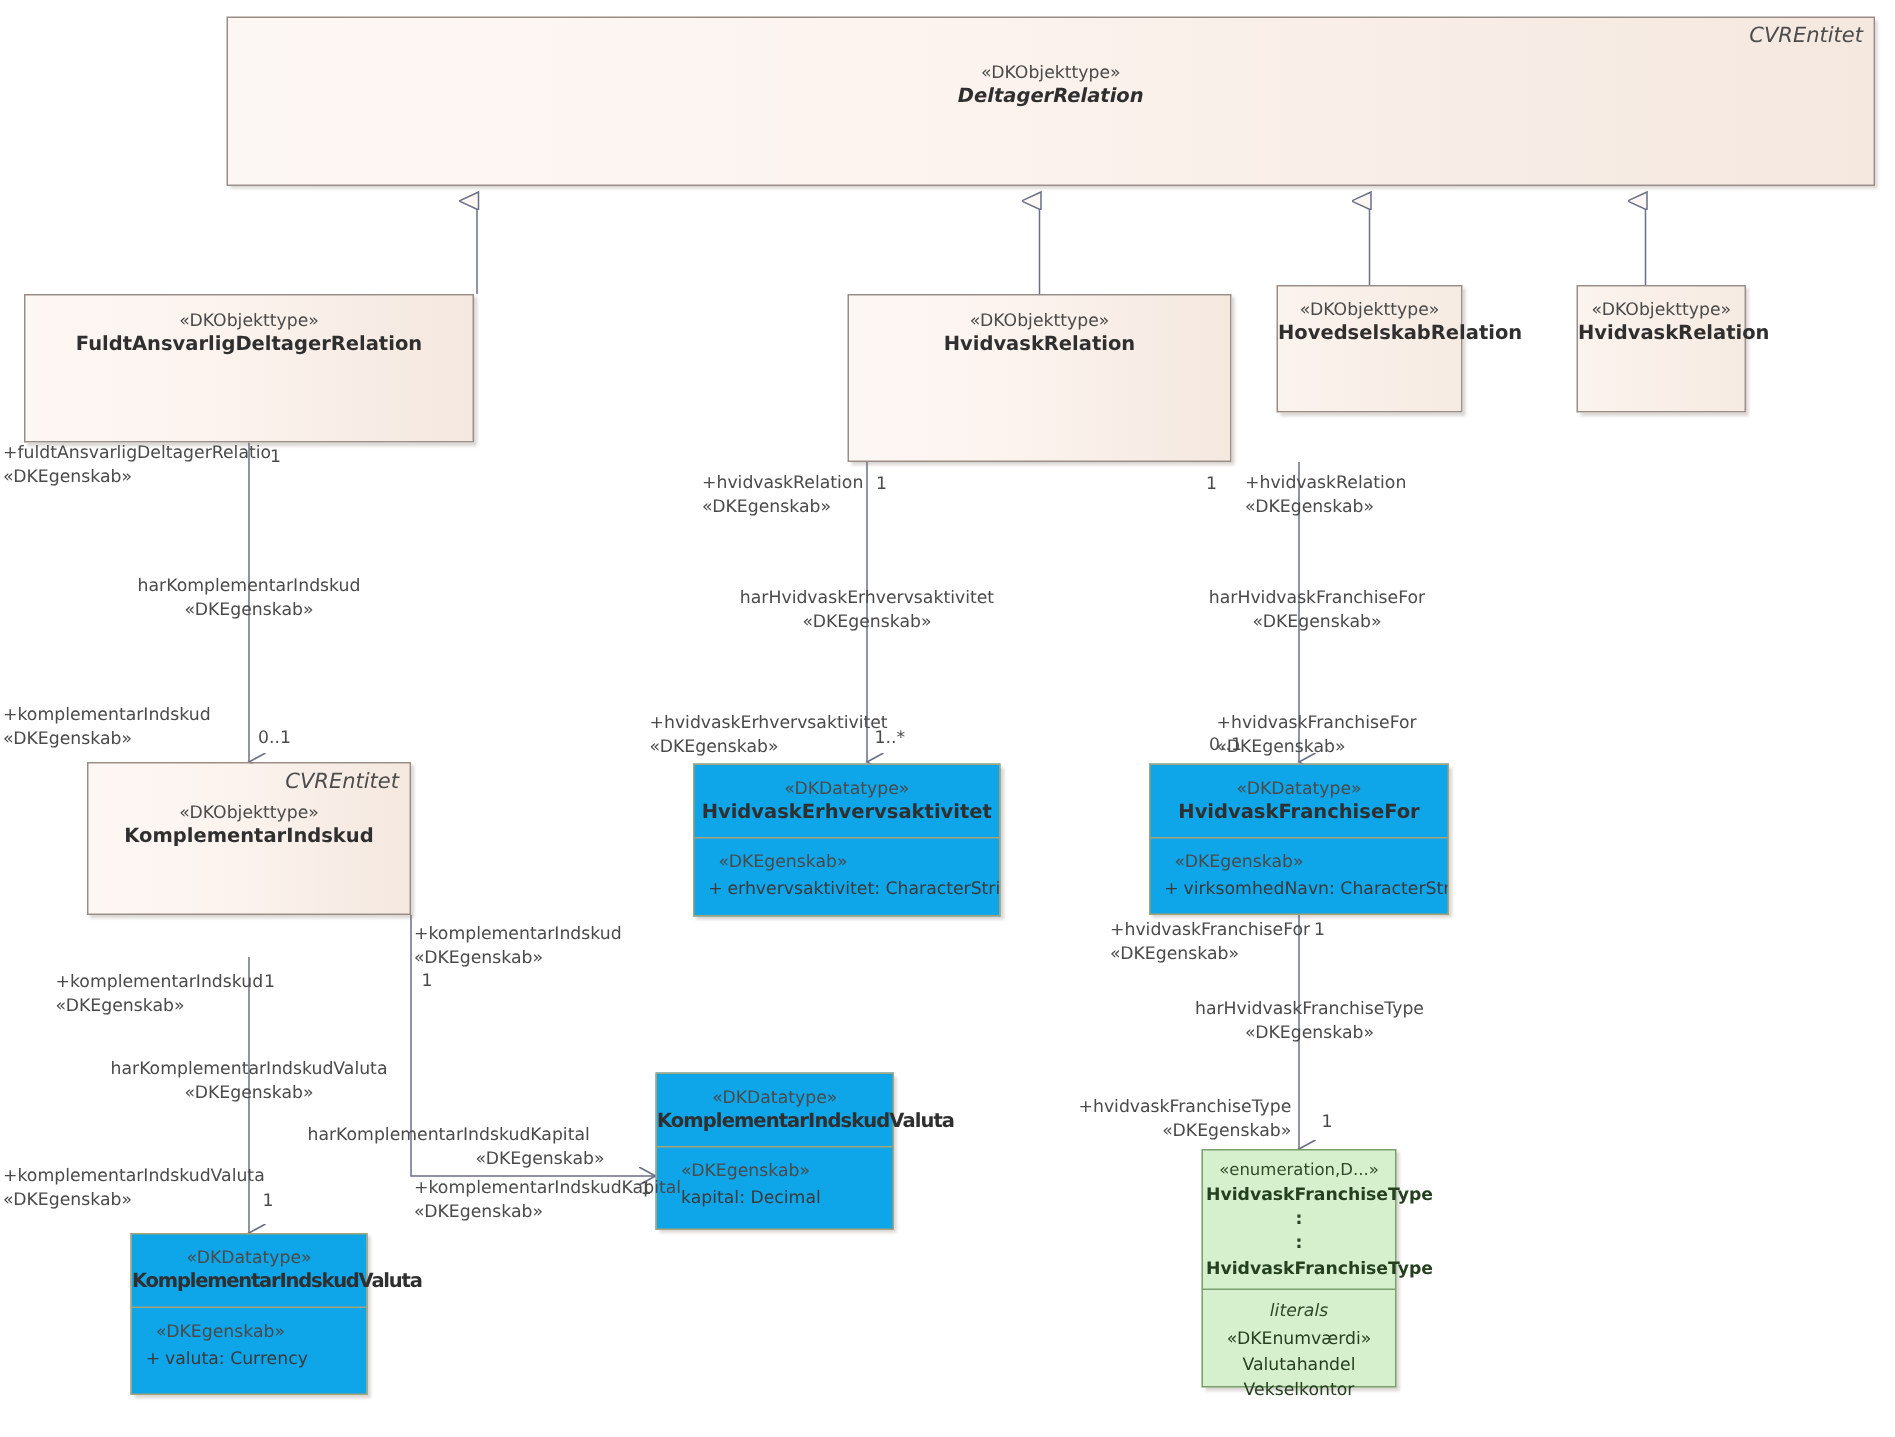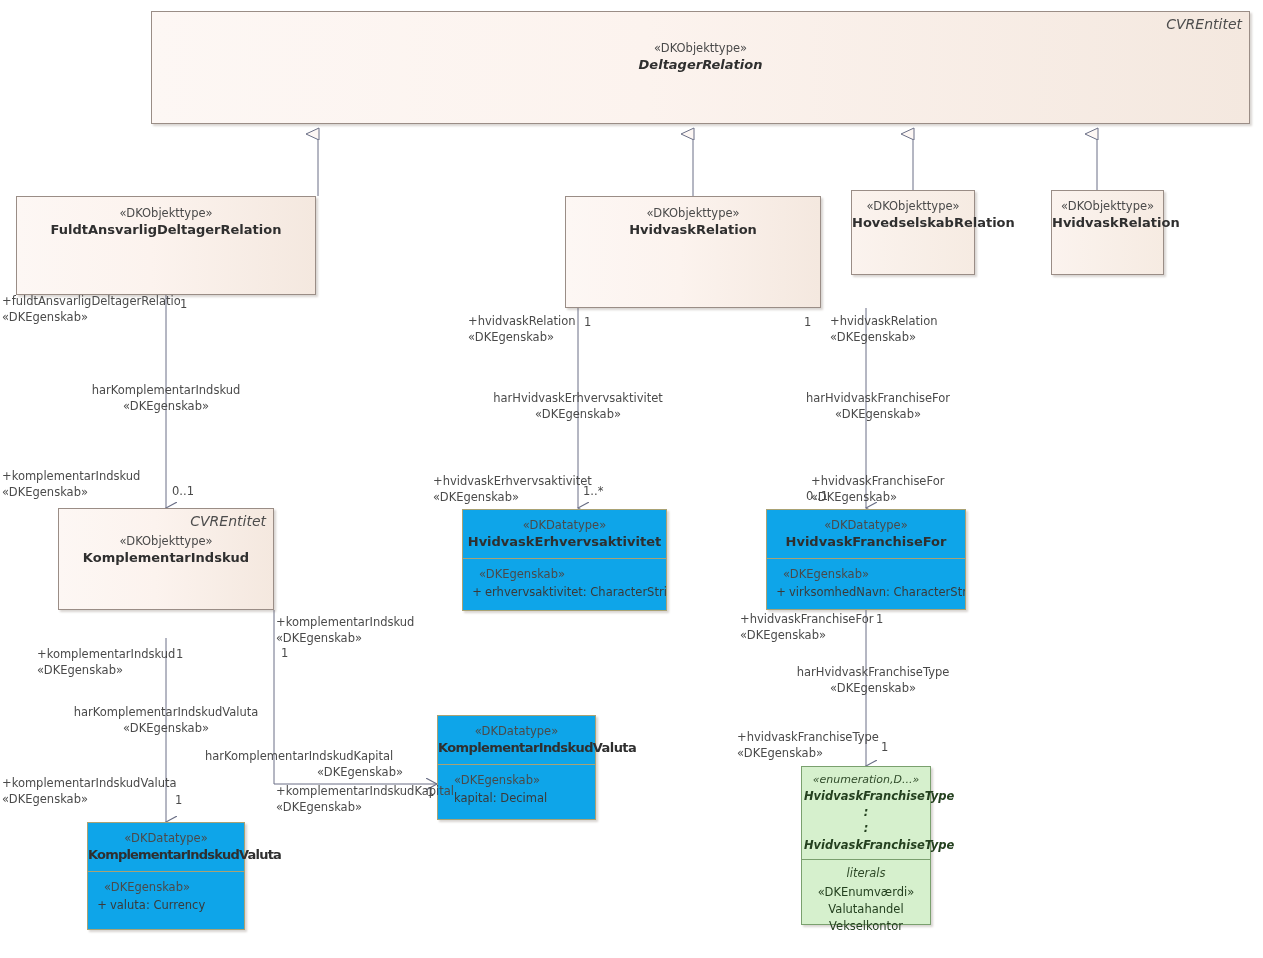--- a/index.html
+++ b/index.html
@@ -25,21 +25,21 @@
              font-style:italic;color:#4c4c4c;}
 
   .sep{border-top:1px solid #a9a274;}
   .sep-green{border-top:1px solid #7aa06e;}
   .attrblock{padding:7px 6px 7px 6px;font-size:11.5px;line-height:1.5;}
   .attr-stereo{padding-left:10px;color:#4a4a4a;}
   .attr-line{white-space:nowrap;}
   .plus{display:inline-block;width:16px;text-align:center;}
 
   
-  .enum-hdr{text-align:center;padding:5px 2px 6px;line-height:1.42;font-style:italic;}
+  .enum-hdr{text-align:center;padding:5px 2px 6px;line-height:1.42;}
   .enum-stereo{font-size:11px;color:#2f4a29;}
   .enum-name{font-size:11.5px;font-weight:bold;color:#24401f;}
   .lit-title{text-align:center;font-style:italic;font-size:11.5px;
              padding:6px 0 4px;color:#2f4a29;}
   .lit-body{text-align:center;font-size:11.5px;line-height:1.48;color:#24401f;
             padding-bottom:6px;}
 
   
   .lbl{position:absolute;font-size:11.5px;color:#4a4a4a;line-height:1.38;
        white-space:nowrap;}
@@ -251,21 +251,21 @@
     <span>+hvidvaskFranchiseFor</span>
     <span class="st">«DKEgenskab»</span>
   </div>
   <div class="mult" style="left:876px;top:612px;">1</div>
 
   <div class="lbl center" style="left:766px;top:665px;width:214px;">
     <span>harHvidvaskFranchiseType</span>
     <span class="st">«DKEgenskab»</span>
   </div>
 
-  <div class="lbl" style="left:737px;top:730px;">
+  <div class="lbl" style="left:719px;top:730px;text-align:right;">
     <span>+hvidvaskFranchiseType</span>
     <span class="st">«DKEgenskab»</span>
   </div>
   <div class="mult" style="left:881px;top:740px;">1</div>
 
   <div class="lbl" style="left:37px;top:647px;">
     <span>+komplementarIndskud</span>
     <span class="st">«DKEgenskab»</span>
   </div>
   <div class="mult" style="left:176px;top:647px;">1</div>

